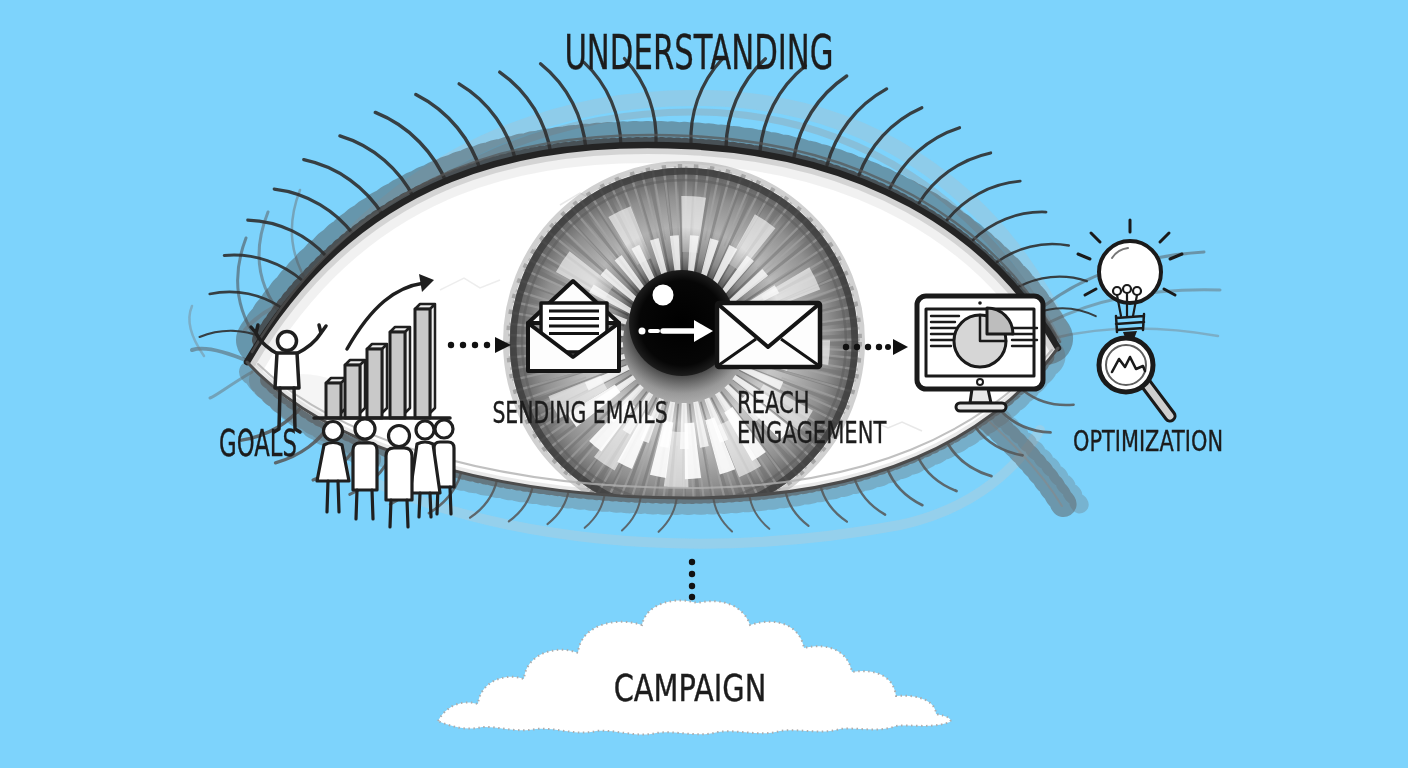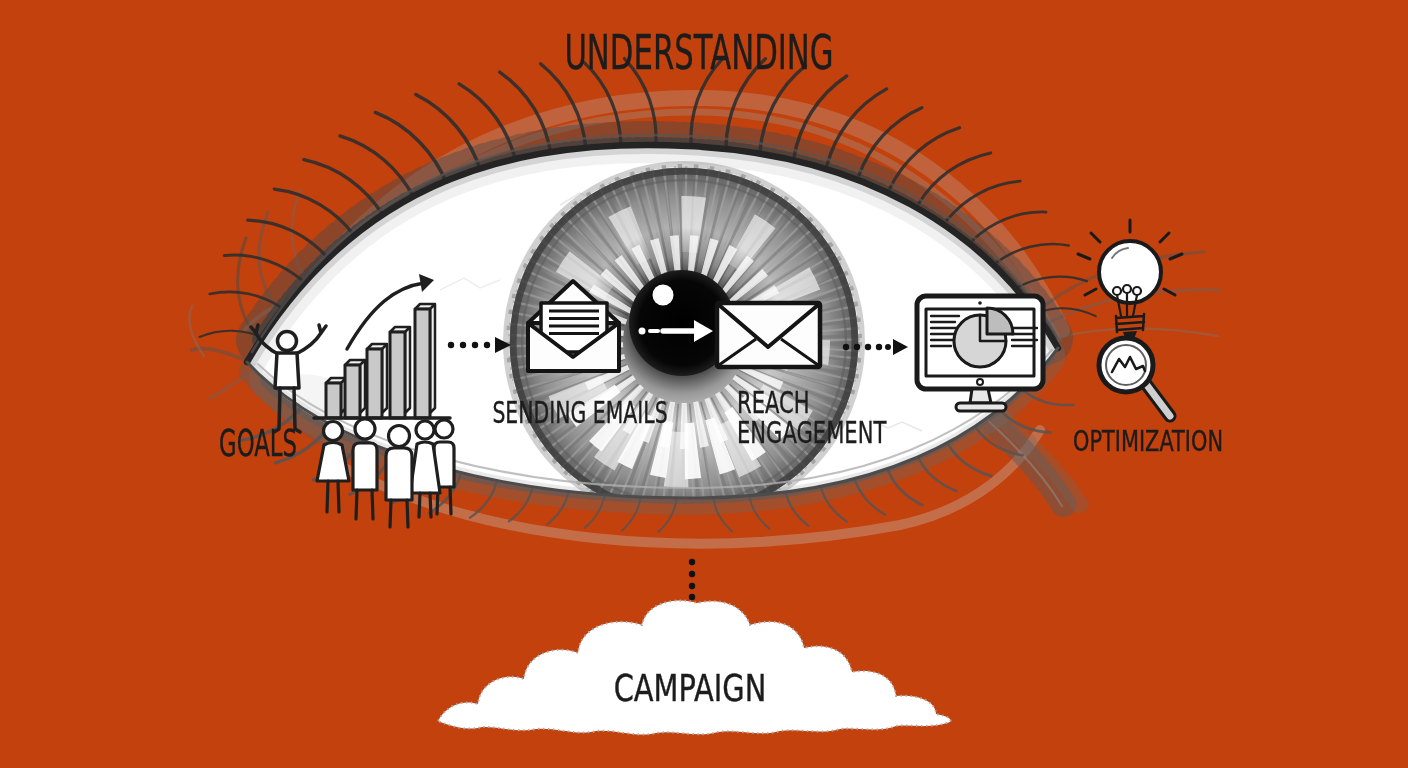--- a/index.html
+++ b/index.html
@@ -1,16 +1,16 @@
 <!DOCTYPE html>
 <html><head>
 <meta charset="utf-8">
 <style>
   html,body{margin:0;padding:0;background:#fff;}
-  #stage{position:relative;width:1408px;height:768px;background:#c2410c;overflow:hidden;
+  #stage{position:relative;width:1408px;height:768px;background:#7dd3fc;overflow:hidden;
          font-family:"DejaVu Sans","Liberation Sans",sans-serif;}
   svg{position:absolute;left:0;top:0;}
   .lbl{position:absolute;color:#1c1c1c;white-space:nowrap;line-height:1;
        -webkit-text-stroke:.4px #1c1c1c;}
   .center{transform:translateX(-50%) scaleX(var(--sx,.68));}
   .leftal{transform-origin:left center;transform:scaleX(var(--sx,.68));}
   .lbl span{display:block;}
 </style>
 </head>
 <body>

